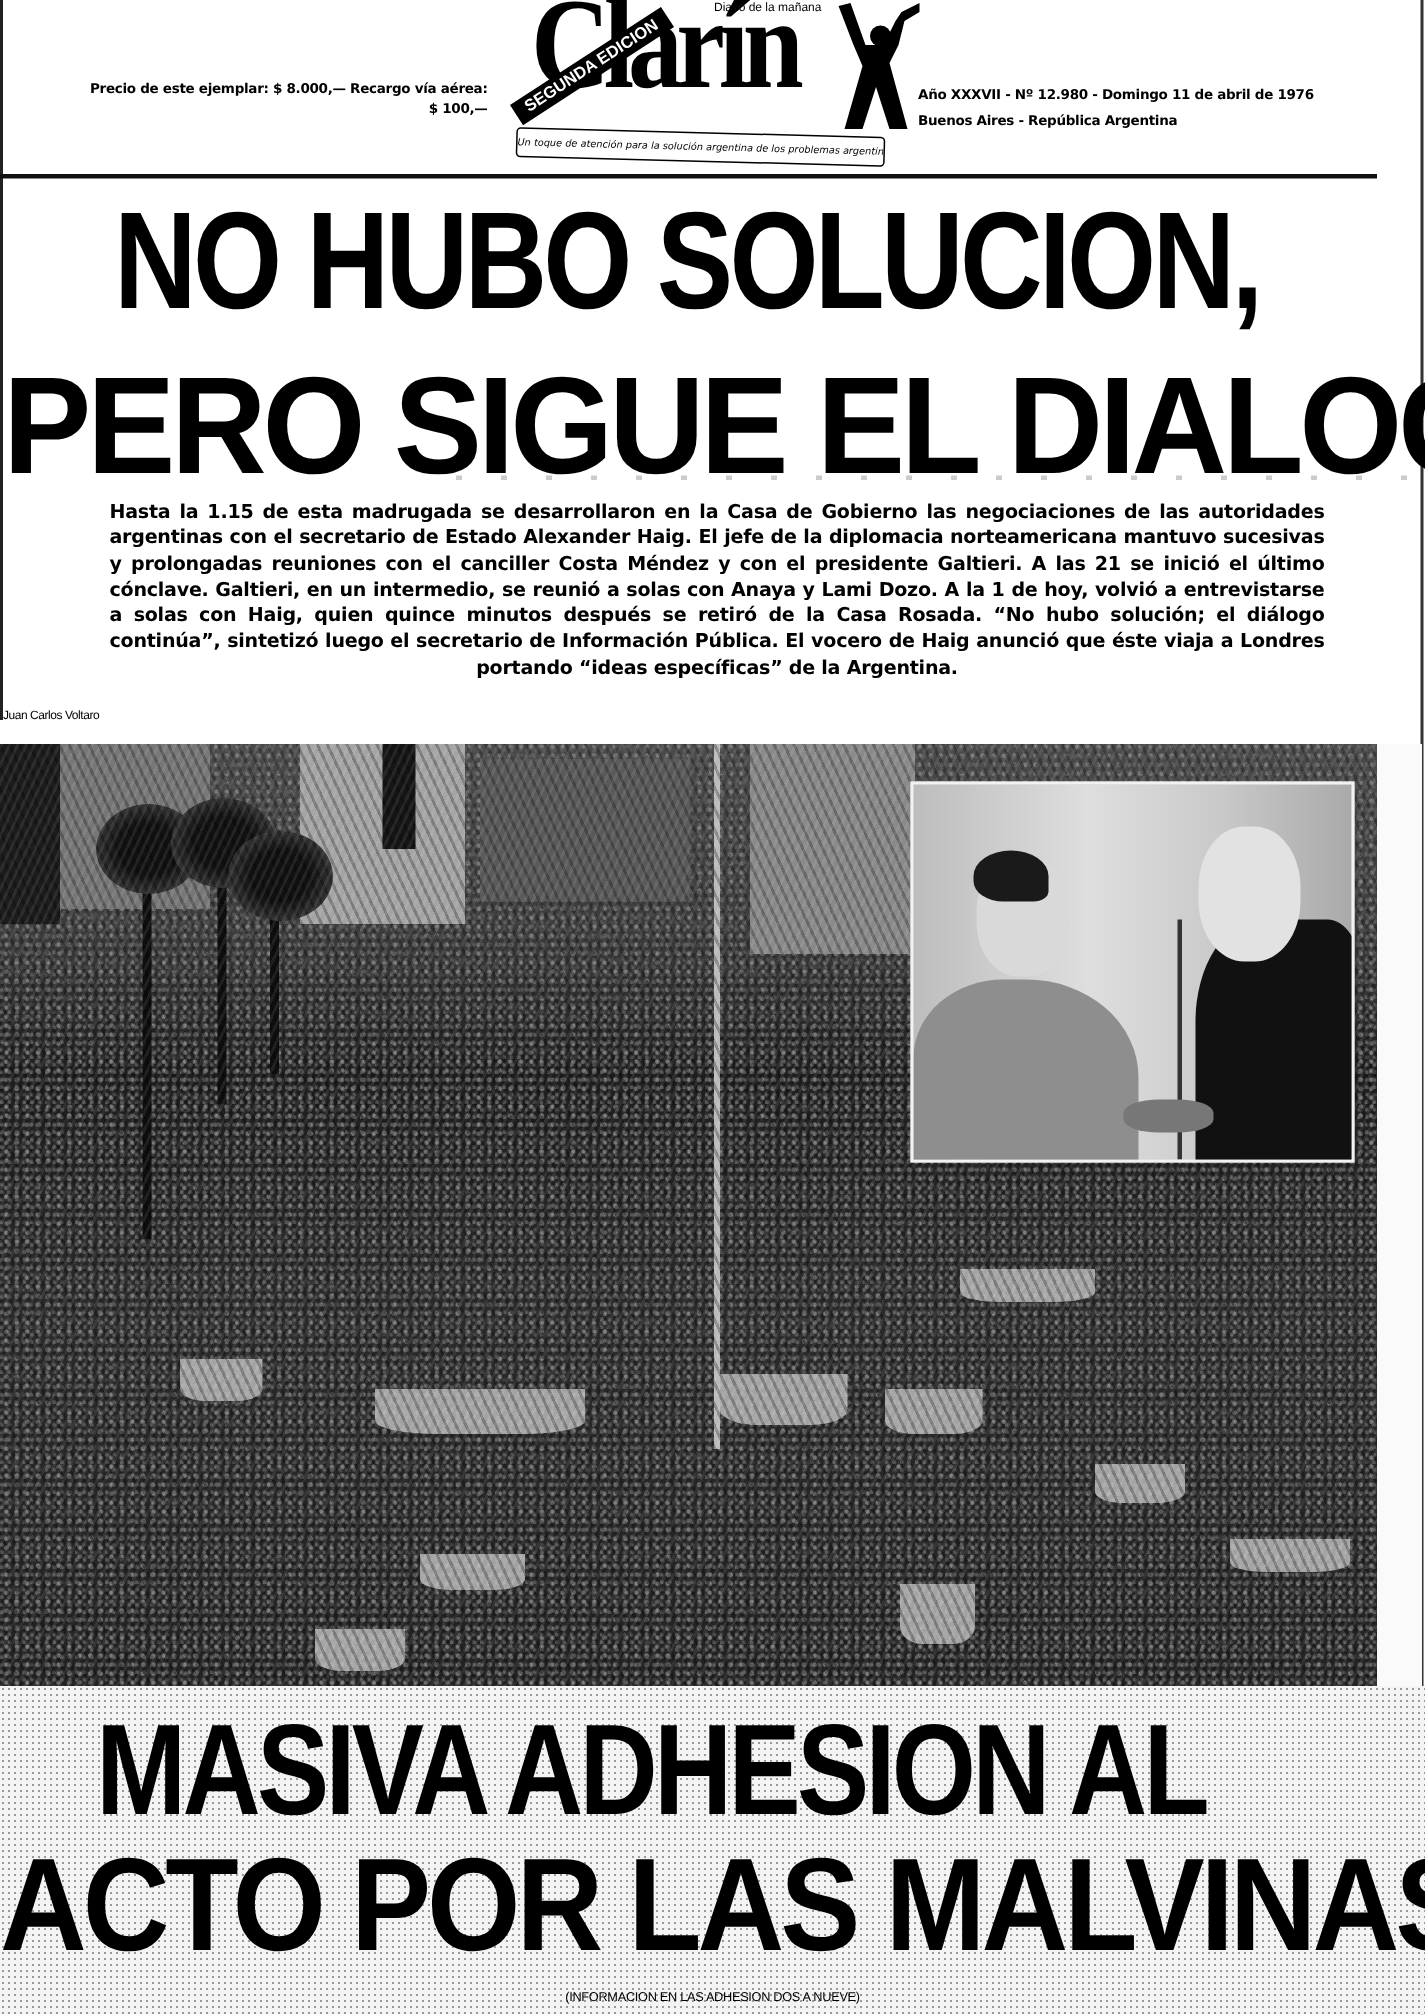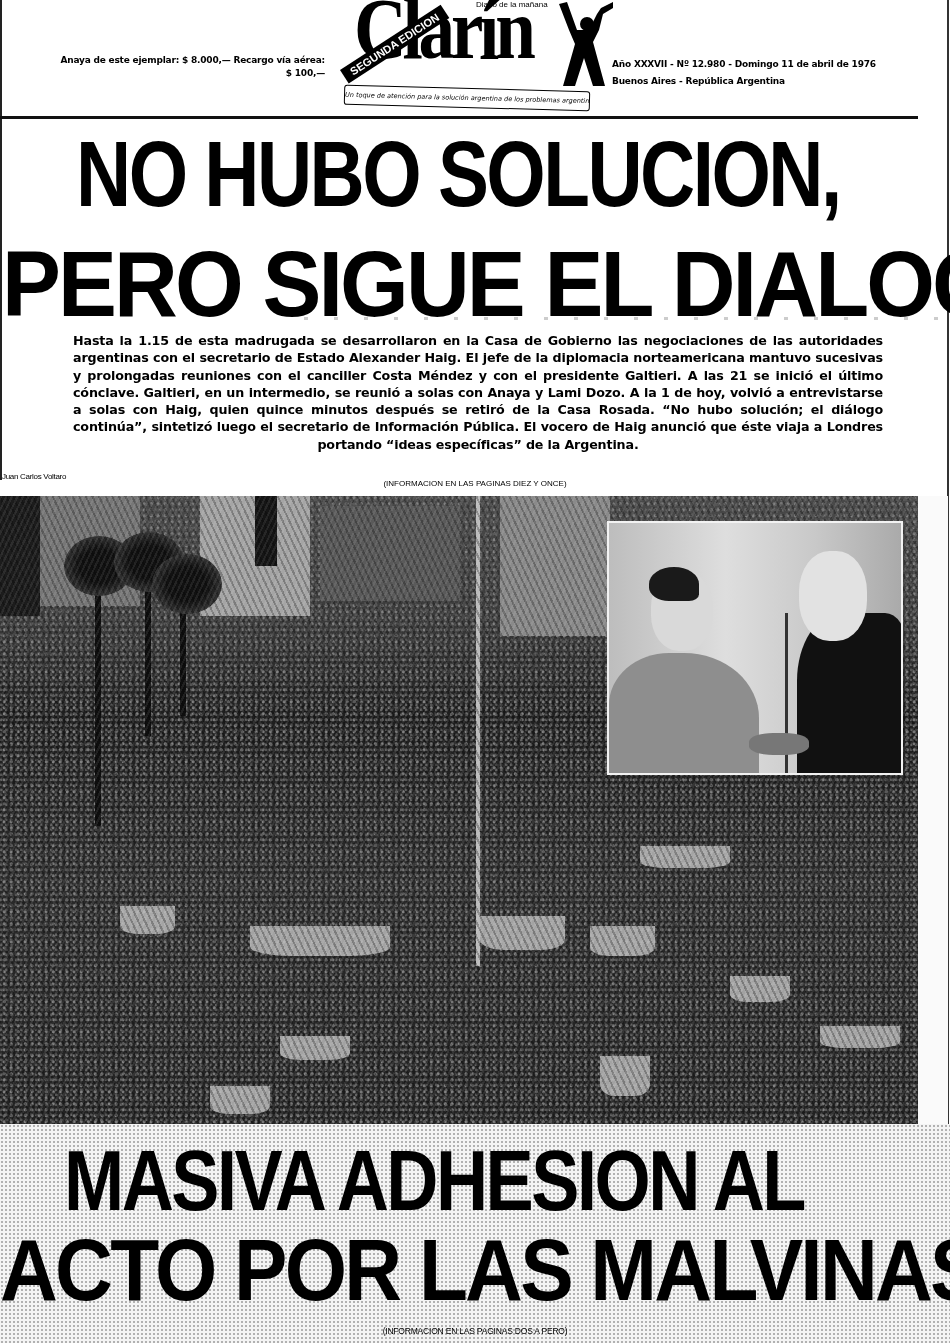--- a/index.html
+++ b/index.html
@@ -71,21 +71,21 @@
   .bottom-ref { position: absolute; left: 0; width: 950px; top: 1326px; text-align: center; font-size: 8.5px; font-family: "Liberation Sans", sans-serif; letter-spacing: -0.2px; }
 </style>
 </head>
 <body>
 
 <div class="page">
   <div class="left-edge"></div>
   <div class="right-edge"></div>
 
   <div class="mast-left">
-    <div>Anaya de este ejemplar: $ 8.000,— Recargo vía aérea: $ 100,—</div>
+    <div>Precio de este ejemplar: $ 8.000,— Recargo vía aérea: $ 100,—</div>
   </div>
 
   <div class="logo-wrap">
     <div class="tagline-top">Diario de la mañana</div>
     <div class="logo-text"><span>Clarín</span></div>
     <div class="segunda">SEGUNDA EDICION</div>
     <svg class="mascot" viewBox="0 0 62 88">
       <path d="M6 4 L14 2 L24 30 L36 30 L44 14 L48 8 L60 2 L60 8 L50 14 L46 30 L40 42 L52 86 L40 86 L31 58 L22 86 L10 86 L22 44 L16 30 Z" fill="#000"></path>
       <circle cx="34" cy="24" r="7" fill="#000"></circle>
     </svg>
@@ -97,21 +97,20 @@
     <div>Buenos Aires - República Argentina</div>
   </div>
 
   <div class="rule"></div>
 
   <div class="headline h1a">NO HUBO SOLUCION,</div>
   <div class="headline h1b">PERO SIGUE EL DIALOGO</div>
   <div class="tear"></div>
 
   <div class="lead">Hasta la 1.15 de esta madrugada se desarrollaron en la Casa de Gobierno las negociaciones de las autoridades argentinas con el secretario de Estado Alexander Haig. El jefe de la diplomacia norteamericana mantuvo sucesivas y prolongadas reuniones con el canciller Costa Méndez y con el presidente Galtieri. A las 21 se inició el último cónclave. Galtieri, en un intermedio, se reunió a solas con Anaya y Lami Dozo. A la 1 de hoy, volvió a entrevistarse a solas con Haig, quien quince minutos después se retiró de la Casa Rosada. “No hubo solución; el diálogo continúa”, sintetizó luego el secretario de Información Pública. El vocero de Haig anunció que éste viaja a Londres portando “ideas específicas” de la Argentina.</div>
-  <div class="lead-ref">(INFORMACION EN LAS PAGINAS DIEZ Y ONCE)</div>
 
   <div class="credit">Juan Carlos Voltaro</div>
   <div class="photo">
     <div class="bldg" style="left:0;top:0;width:40px;height:120px;background:#1c1c1c"></div>
     <div class="bldg" style="left:40px;top:0;width:100px;height:110px;background:#777"></div>
     <div class="bldg" style="left:200px;top:0;width:110px;height:120px;background:#a5a5a5"></div>
     <div class="bldg dark" style="left:255px;top:0;width:22px;height:70px"></div>
     <div class="bldg" style="left:320px;top:10px;width:140px;height:95px;background:#5a5a5a"></div>
     <div class="bldg" style="left:500px;top:0;width:110px;height:140px;background:#8a8a8a"></div>
     <div class="palm" style="left:95px;top:60px;height:270px"></div>
@@ -143,14 +142,14 @@
     <div class="man-right-body"></div>
     <div class="man-right-head"></div>
     <div class="hands"></div>
   </div>
 
   <div class="right-strip"></div>
 
   <div class="bottom-band"></div>
   <div class="headline h2a">MASIVA ADHESION AL</div>
   <div class="headline h2b">ACTO POR LAS MALVINAS</div>
-  <div class="bottom-ref">(INFORMACION EN LAS PAGINAS DOS A PERO)</div>
+  <div class="bottom-ref">(INFORMACION EN LAS ADHESION DOS A NUEVE)</div>
 </div>
 
 </body></html>

